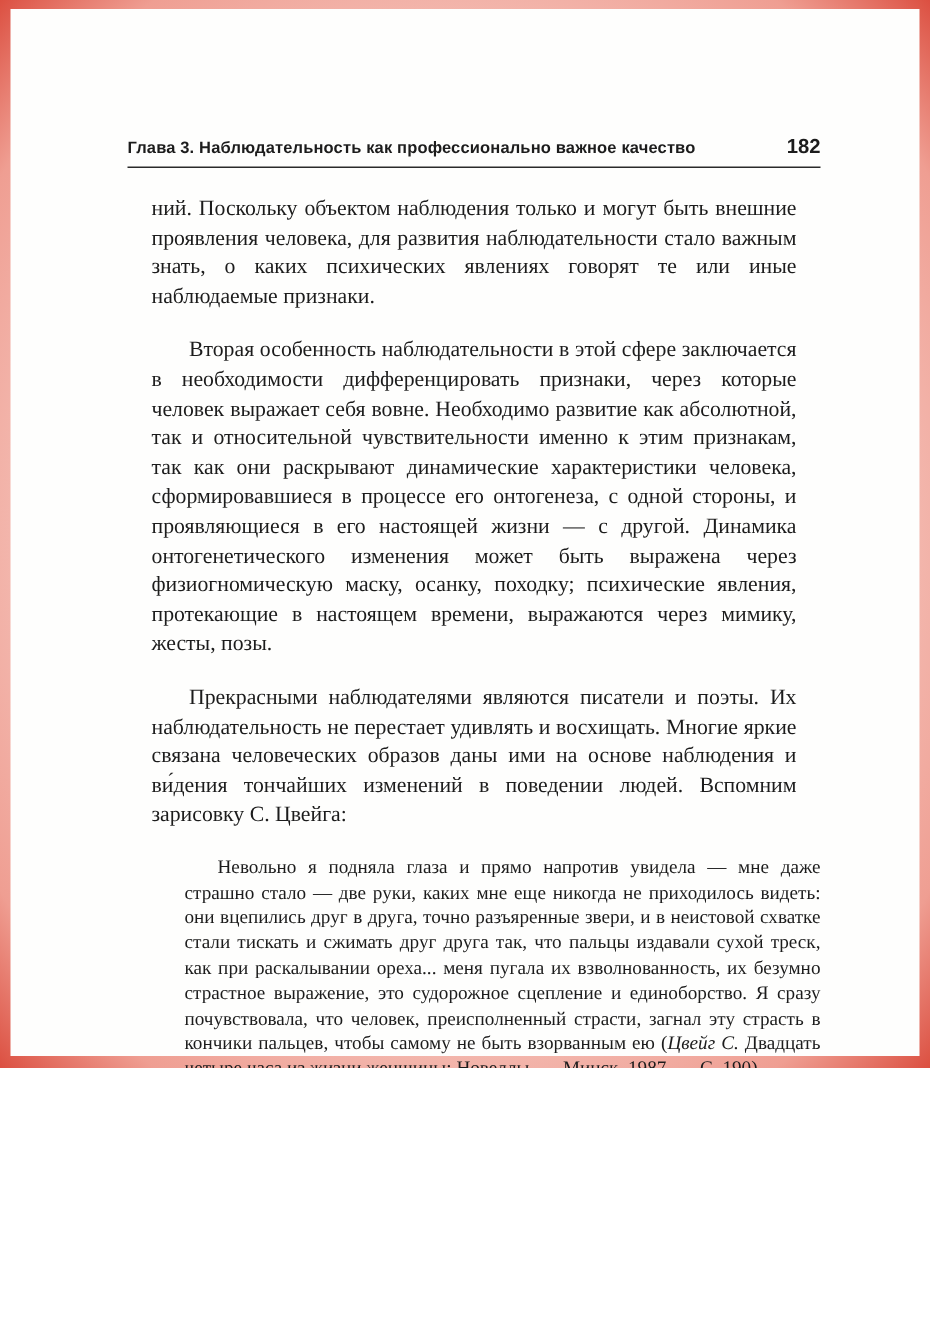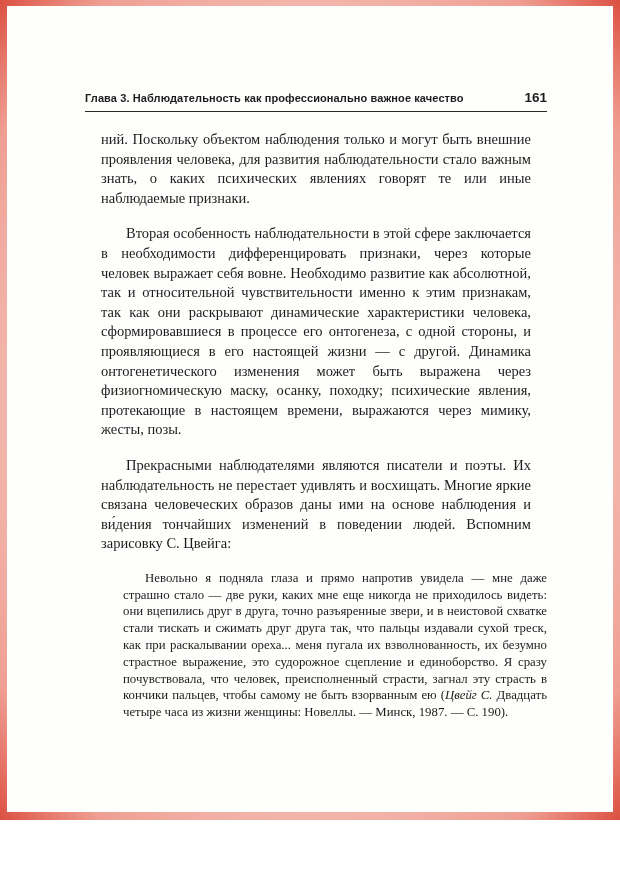--- a/index.html
+++ b/index.html
@@ -10,21 +10,21 @@
     width: 620px;
     height: 880px;
     font-family: "Liberation Serif", serif;
     color: #1c1c1c;
     background: #ffffff;
   }
   
   .page {
     position: relative;
     width: 620px;
-    height: 820px;
+    height: 712px;
     background: radial-gradient(ellipse at center, #f6cac2 55%, #ef9e92 85%, #d94536 102%);
     box-sizing: border-box;
     overflow: hidden;
   }
   .page-inner {
     position: absolute;
     top: 6px; left: 7px; right: 7px; bottom: 8px;
     background: #fefefd;
     box-sizing: border-box;
     padding: 84px 66px 0 78px;
@@ -77,21 +77,21 @@
   }
 </style>
 </head>
 <body>
 
 <div class="page">
   <div class="page-inner">
 
     <div class="running-header">
       <span class="chapter">Глава 3. Наблюдательность как профессионально важное качество</span>
-      <span class="pagenum">161</span>
+      <span class="pagenum">182</span>
     </div>
     <hr class="header-rule">
 
     <div class="text-block">
       <p class="no-indent">ний. Поскольку объектом наблюдения только и могут быть внешние проявления человека, для развития наблюдательности стало важным знать, о каких психических явлениях говорят те или иные наблюдаемые признаки.</p>
       <p>Вторая особенность наблюдательности в этой сфере заключается в необходимости дифференцировать признаки, через которые человек выражает себя вовне. Необходимо развитие как абсолютной, так и относительной чувствительности именно к этим признакам, так как они раскрывают динамические характеристики человека, сформировавшиеся в процессе его онтогенеза, с одной стороны, и проявляющиеся в его настоящей жизни — с другой. Динамика онтогенетического изменения может быть выражена через физиогномическую маску, осанку, походку; психические явления, протекающие в настоящем времени, выражаются через мимику, жесты, позы.</p>
       <p>Прекрасными наблюдателями являются писатели и поэты. Их наблюдательность не перестает удивлять и восхищать. Многие яркие связана человеческих образов даны ими на основе наблюдения и ви́дения тончайших изменений в поведении людей. Вспомним зарисовку С. Цвейга:</p>
 
       <div class="block-quote"><span>Невольно я подняла глаза и прямо напротив увидела — мне даже страшно стало — две руки, каких мне еще никогда не приходилось видеть: они вцепились друг в друга, точно разъяренные звери, и в неистовой схватке стали тискать и сжимать друг друга так, что пальцы издавали сухой треск, как при раскалывании ореха... меня пугала их взволнованность, их безумно страстное выражение, это судорожное сцепление и единоборство. Я сразу почувствовала, что человек, преисполненный страсти, загнал эту страсть в кончики пальцев, чтобы самому не быть взорванным ею (</span><i>Цвейг С.</i><span> Двадцать четыре часа из жизни женщины: Новеллы. — Минск, 1987. — С. 190).</span></div>
 

